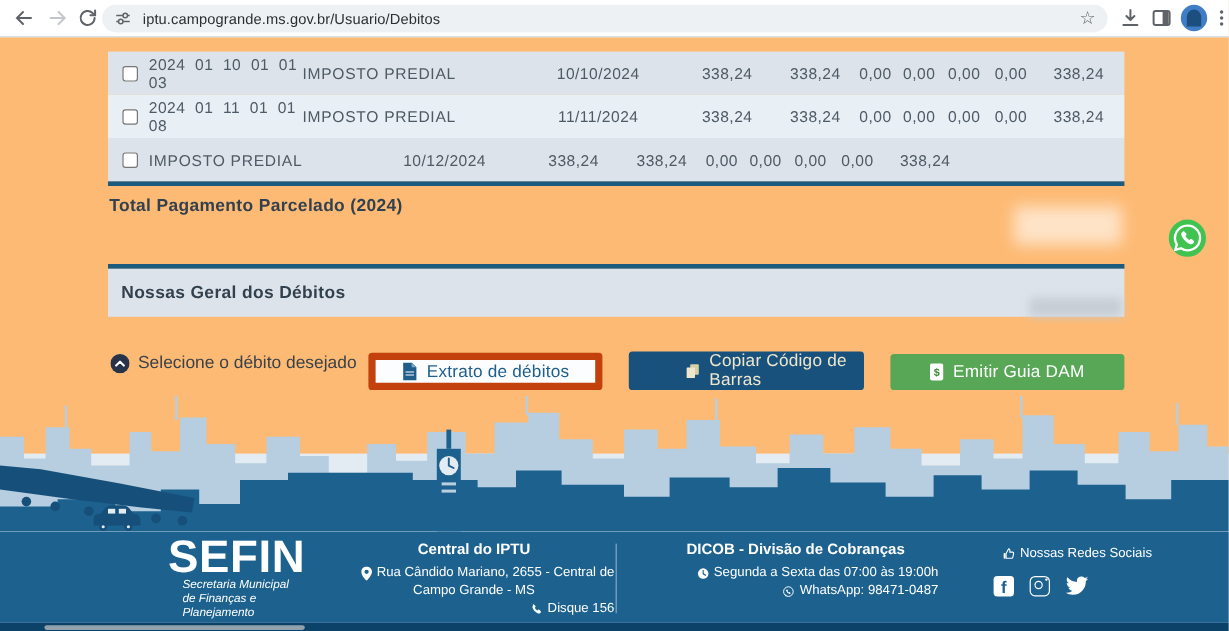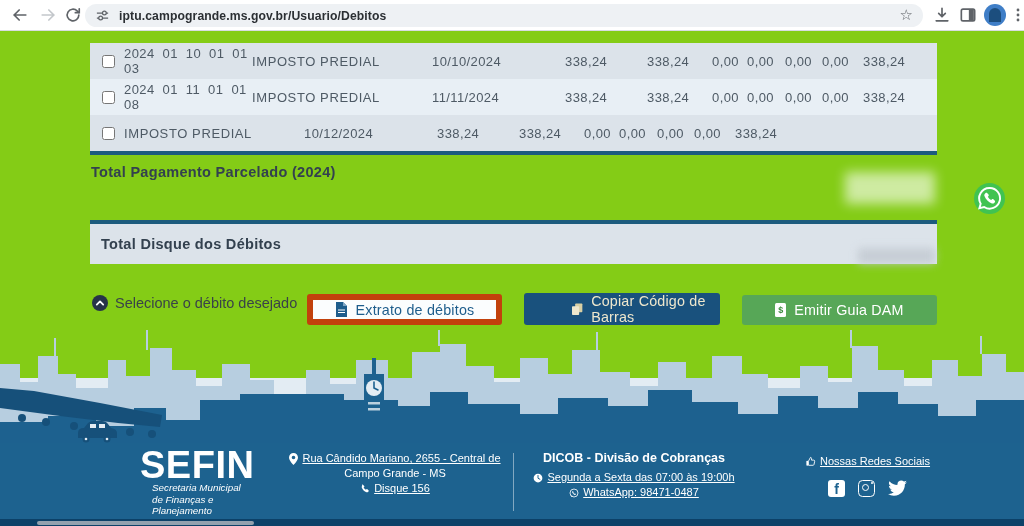--- a/index.html
+++ b/index.html
@@ -5,43 +5,43 @@
   * { box-sizing: border-box; margin: 0; padding: 0; }
   html,body { width:1024px; height:526px; overflow:hidden; }
   body { font-family:"Liberation Sans", sans-serif; position:relative; background:#e3ecf3; }
 
   
   .chrome { position:absolute; top:0; left:0; width:1024px; height:31px;
             background:#fff; border-bottom:1px solid #d7dce1; z-index:30; }
   .nav-ic { position:absolute; top:5px; width:20px; height:20px; cursor:pointer; }
   .omnibox { position:absolute; left:85px; top:4px; width:838px; height:23px;
              background:#eef1f4; border-radius:12px; display:flex; align-items:center;
-             padding:3px 10px; gap:9px;font-weight:bold; }
+             padding:3px 10px; gap:9px; }
   .omni-url { font-size:12.2px; color:#2b2f33; letter-spacing:.1px; }
   .omni-star { margin-left:auto; font-family:"DejaVu Sans", sans-serif; font-size:15px;
                color:#5f6368; line-height:1; cursor:pointer; }
   .avatar { position:absolute; left:984px; top:4px; width:22px; height:22px; border-radius:50%;
             background:#3f7ec7; overflow:hidden; cursor:pointer; }
   .avatar span { position:absolute; left:5px; top:4px; width:12px; height:14px;
                  background:#1c4e7e; border-radius:6px 6px 0 0; }
 
   
-  .page { position:absolute; top:31px; left:0; width:1024px; height:347px; background:#84cc16; }
+  .page { position:absolute; top:31px; left:0; width:1024px; height:347px; background:#fdba74; }
 
   .debits-table { position:absolute; left:90px; top:12px; width:847px;
                   border-bottom:4px solid #1c5b7e; }
   .trow { display:flex; align-items:center; height:36px; font-size:13px;
           color:#4e5a65; letter-spacing:.4px; }
   .trow.odd  { background:#dce3ea; }
   .trow.even { background:#e8eff5; }
   .c-cb { width:34px; padding-left:12px; display:flex; align-items:center; }
   .c-cb input { width:13px; height:13px; cursor:pointer; }
   .c-parcela { width:128px; word-spacing:4px; }
   .c-desc { width:180px; letter-spacing:.6px; }
-  .num { text-align:left; }
+  .num { text-align:center; }
   .c-date { width:133px; } .c-v1{width:82px;} .c-v2{width:65px;} .c-v3{width:35px;}
   .c-v4{width:38px;} .c-v5{width:37px;} .c-v6{width:41px;} .c-v7{width:72px;}
 
   .total-parcelado-label { position:absolute; left:91px; top:133px; font-size:14.5px;
                            font-weight:bold; color:#33414f; letter-spacing:.3px;text-align:center; }
   .line2 { position:absolute; left:90px; top:189px; width:847px; height:4px; background:#1c5b7e; }
   .total-geral-row { position:absolute; left:90px; top:193px; width:847px; height:40px;
                      background:#dce3ea; display:flex; align-items:center; padding-left:11px; }
   .total-geral-row span { font-size:14.5px; font-weight:bold; color:#33414f; letter-spacing:.3px; }
 
@@ -72,23 +72,23 @@
   .footer { position:absolute; left:0; top:412px; width:1024px; height:76px;
             background:#1d628f; color:#fff; }
   .sefin { position:absolute; left:140px; top:7px; }
   .sefin-name { font-size:38px; font-weight:bold; letter-spacing:.5px; line-height:30px; }
   .sefin-sub { margin:2px 0 0 12px; font-size:9.8px; line-height:11.5px;font-style:italic; }
   .f-col { position:absolute; text-align:center; font-size:11px; line-height:15px; }
   .f-title { font-size:12.5px; font-weight:bold; margin-bottom:4px; }
   .f-central { left:278px; top:8px; width:234px; }
   .f-divider { position:absolute; left:513px; top:10px; width:1px; height:58px;
                background:rgba(255,255,255,.45); }
-  .f-dicob { left:515px; top:8px; width:238px; }
+  .f-dicob { left:544px; top:8px; width:238px; }
   .f-social { left:775px; top:11px; width:185px; }
-  .f-line { display:flex; align-items:center; justify-content:center; gap:4px;text-decoration:underline; }
+  .f-line { display:flex; align-items:center; justify-content:flex-end; gap:4px; }
   .social-row { display:flex; justify-content:center; gap:13px; margin-top:11px; }
   .fb-box { width:17px; height:17px; background:#fff; border-radius:3px; display:flex;
             align-items:flex-end; justify-content:center; cursor:pointer; overflow:hidden; }
   .fb-box span { font-size:14px; font-weight:bold; color:#1d628f; line-height:15px; }
   .ig-box { width:17px; height:17px; border:1.8px solid #fff; border-radius:4.5px;
             position:relative; cursor:pointer; }
   .ig-box i { position:absolute; left:2.6px; top:2.6px; width:7.4px; height:7.4px;
               border:1.7px solid #fff; border-radius:50%; }
   .ig-box b { position:absolute; right:1.2px; top:1.2px; width:2.2px; height:2.2px;
               background:#fff; border-radius:50%; }
@@ -191,21 +191,21 @@
       <span class="c-v5 num">0,00</span>
       <span class="c-v6 num">0,00</span>
       <span class="c-v7 num">338,24</span>
     </div>
   </div>
 
   <div class="total-parcelado-label">Total Pagamento Parcelado (2024)</div>
   <div class="blob1"></div>
   <div class="line2"></div>
   <div class="total-geral-row">
-    <span>Total Disque dos Débitos</span>
+    <span>Nossas Geral dos Débitos</span>
   </div>
   <div class="blob2"></div>
 
   <div class="hint">
     <svg width="16" height="16" viewBox="0 0 16 16">
       <circle cx="8" cy="8" r="8" fill="#273349"></circle>
       <path d="M4.8 9.6 8 6.4l3.2 3.2" fill="none" stroke="#fff" stroke-width="1.8" stroke-linecap="round" stroke-linejoin="round"></path>
     </svg>
     <span>Selecione o débito desejado</span>
   </div>
@@ -277,20 +277,21 @@
     <div class="sefin">
       <div class="sefin-name">SEFIN</div>
       <div class="sefin-sub">
         <div>Secretaria Municipal</div>
         <div>de Finanças e</div>
         <div>Planejamento</div>
       </div>
     </div>
 
     <div class="f-col f-central">
+      <div class="f-title">Central do IPTU</div>
       <div class="f-line">
         <svg width="9" height="12" viewBox="0 0 12 16">
           <path d="M6 0C2.7 0 0 2.7 0 6c0 4.5 6 10 6 10s6-5.5 6-10C12 2.7 9.3 0 6 0zm0 8.4A2.4 2.4 0 1 1 6 3.6a2.4 2.4 0 0 1 0 4.8z" fill="#fff"></path>
         </svg>
         <span>Rua Cândido Mariano, 2655 - Central de</span>
       </div>
       <div>Campo Grande - MS</div>
       <div class="f-line">
         <svg width="10" height="10" viewBox="0 0 16 16">
           <path d="M3.3 1.2c.4-.4 1-.4 1.4 0l2 2c.4.4.4 1 0 1.4l-1 1c.8 1.5 2.2 2.9 3.7 3.7l1-1c.4-.4 1-.4 1.4 0l2 2c.4.4.4 1 0 1.4l-1 1c-.6.6-1.6.8-2.4.5C7 12 4 9 2.8 5.6c-.3-.8-.1-1.8.5-2.4z" fill="#fff"></path>

